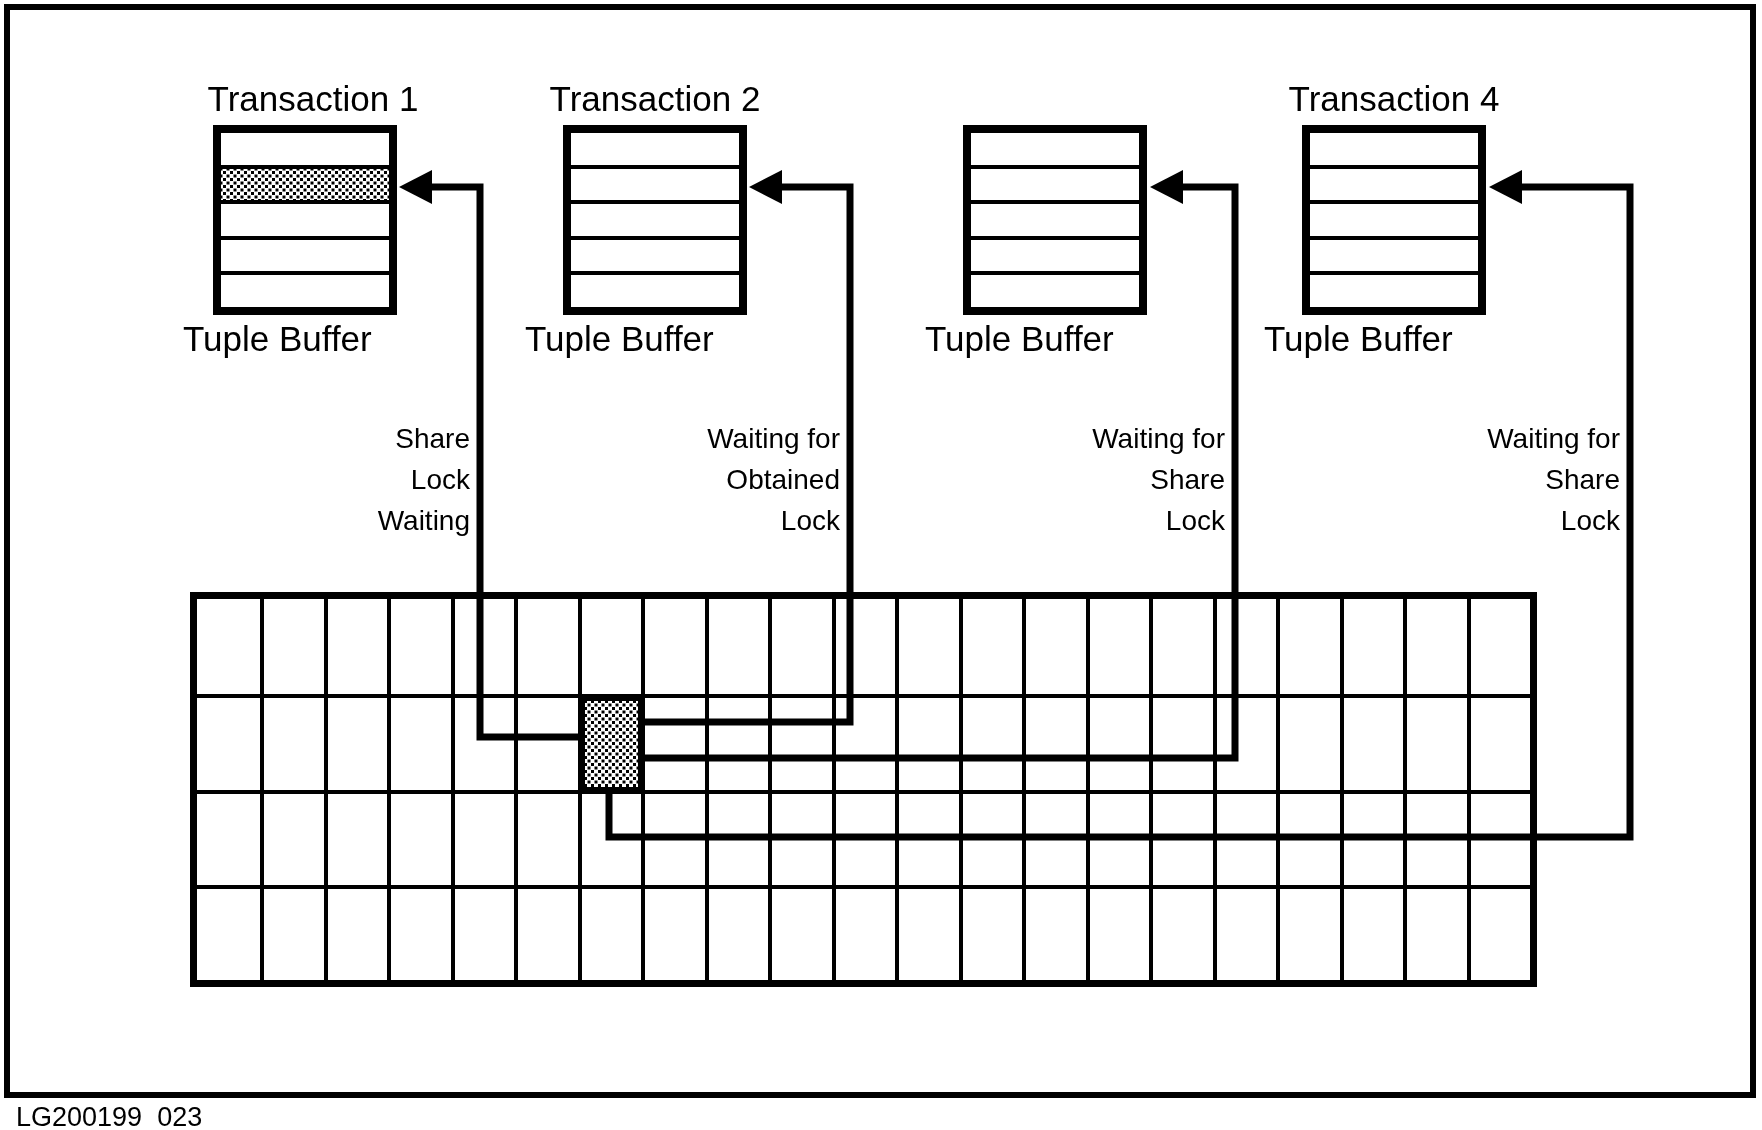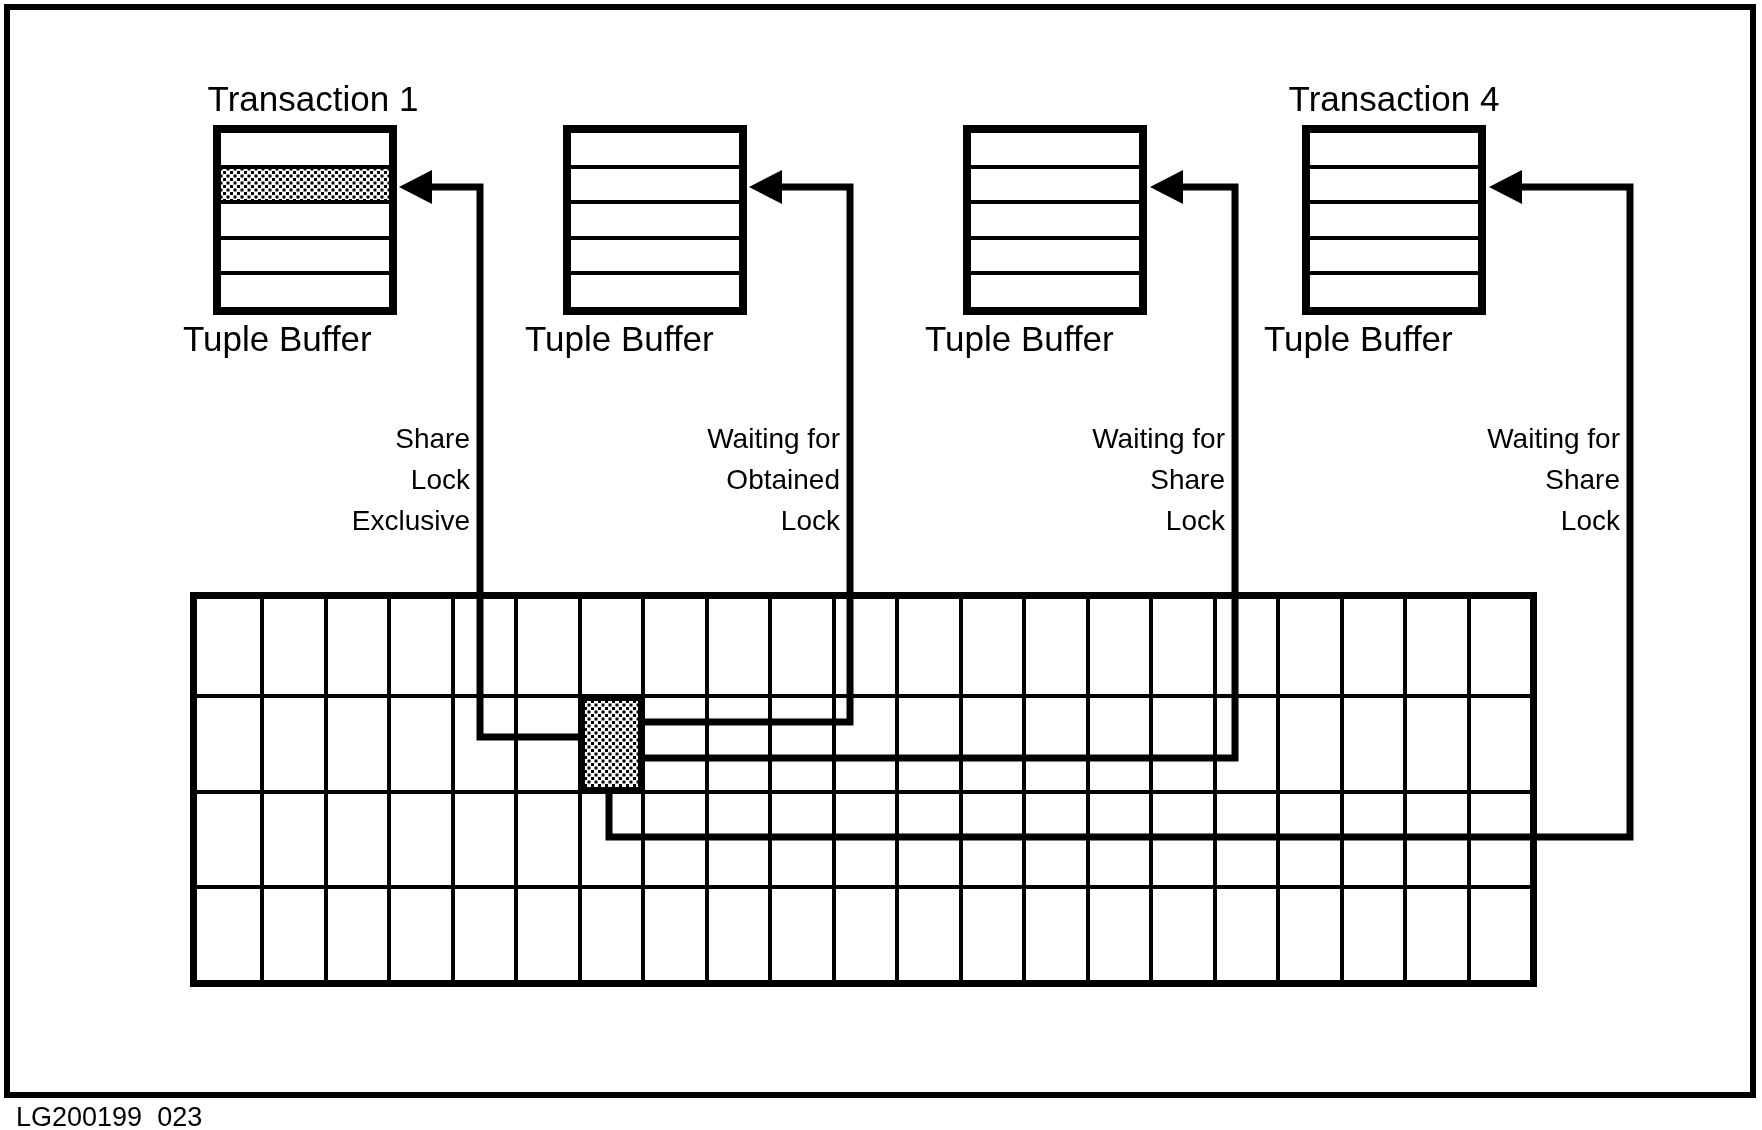--- a/index.html
+++ b/index.html
@@ -69,20 +69,21 @@
   <div class="txn-title" style="left:183px">Transaction 1</div>
   <div class="txn-box" style="left:213px">
     <div class="buf-row"></div>
     <div class="buf-row dotted"></div>
     <div class="buf-row"></div>
     <div class="buf-row"></div>
     <div class="buf-row"></div>
   </div>
   <div class="txn-caption" style="left:183px">Tuple Buffer</div>
 
+  <div class="txn-title" style="left:525px">Transaction 2</div>
   <div class="txn-box" style="left:563px">
     <div class="buf-row"></div>
     <div class="buf-row"></div>
     <div class="buf-row"></div>
     <div class="buf-row"></div>
     <div class="buf-row"></div>
   </div>
   <div class="txn-caption" style="left:525px">Tuple Buffer</div>
 
   <div class="txn-box" style="left:963px">
@@ -100,21 +101,21 @@
     <div class="buf-row"></div>
     <div class="buf-row"></div>
     <div class="buf-row"></div>
     <div class="buf-row"></div>
   </div>
   <div class="txn-caption" style="left:1264px">Tuple Buffer</div>
 
   <div class="lock-label" style="right:1292px">
     <div>Share</div>
     <div>Lock</div>
-    <div>Exclusive</div>
+    <div>Waiting</div>
   </div>
   <div class="lock-label" style="right:922px">
     <div>Waiting for</div>
     <div>Obtained</div>
     <div>Lock</div>
   </div>
   <div class="lock-label" style="right:537px">
     <div>Waiting for</div>
     <div>Share</div>
     <div>Lock</div>

